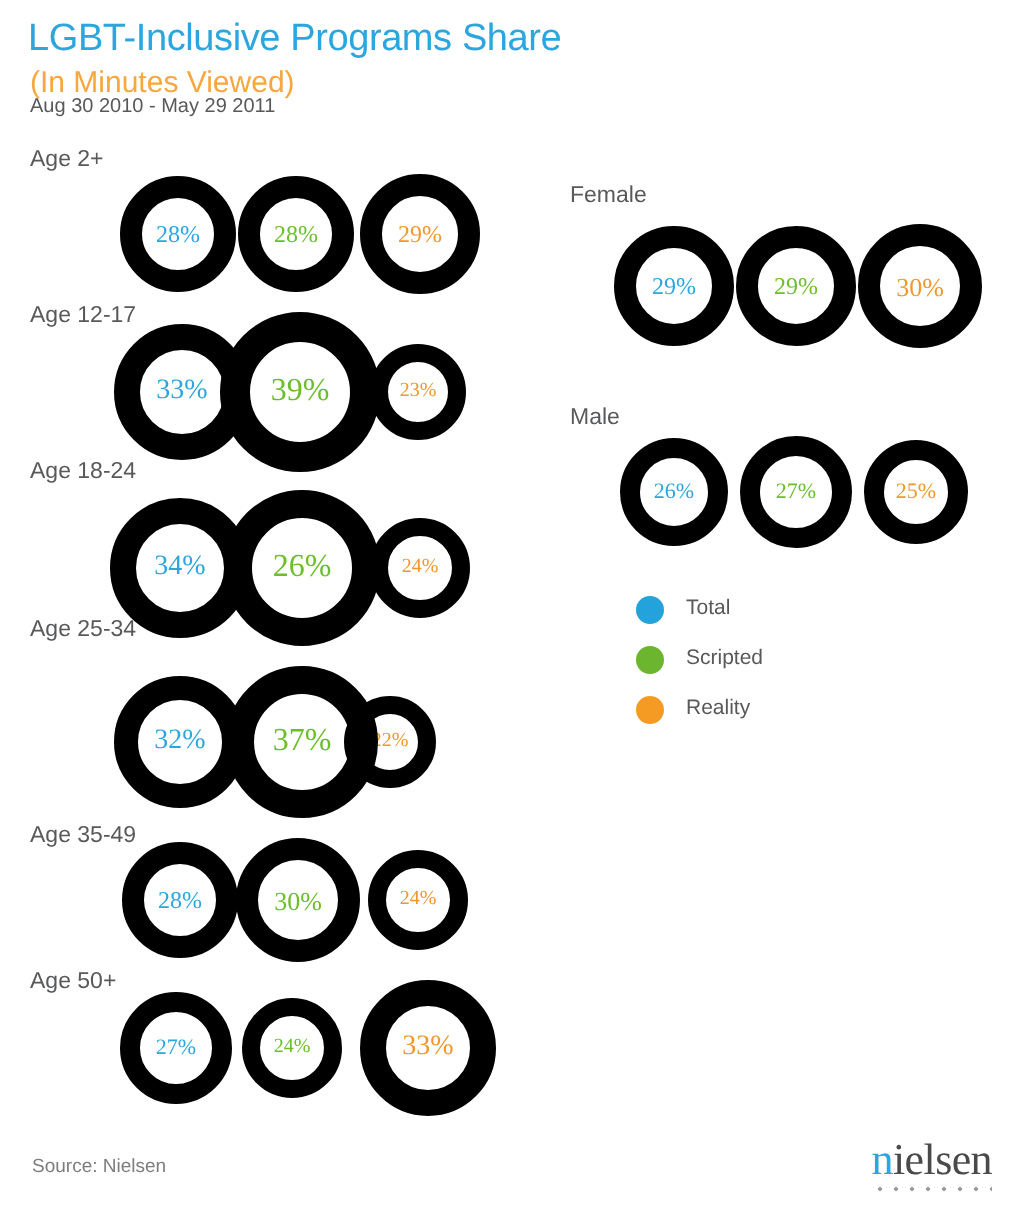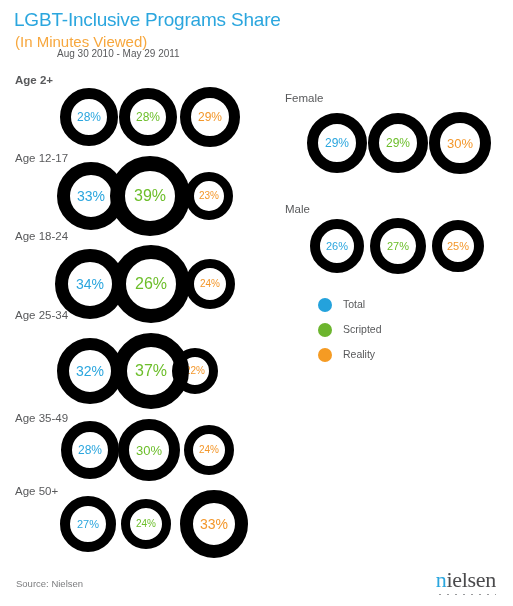--- a/index.html
+++ b/index.html
@@ -17,21 +17,21 @@
   .title{
     position:absolute;left:14px;top:9px;
     font-size:19px;color:#2ba6de;letter-spacing:-0.2px;white-space:nowrap;
   }
   .subtitle{
     position:absolute;left:15px;top:33px;
     font-size:15px;color:#f7a73d;white-space:nowrap;
   }
   .daterange{
     position:absolute;left:15px;top:48px;
-    font-size:10px;color:#58595b;white-space:nowrap;margin-left:42px;
+    font-size:10px;color:#58595b;white-space:nowrap;
   }
 
   
   .grp-label{
     position:absolute;
     font-size:11.5px;color:#58595b;white-space:nowrap;
   }
 
   
   .donut{
@@ -42,20 +42,21 @@
   }
   .donut-total   { border-color:#56b9e3; }
   .donut-scripted{ border-color:#8cc63e; }
   .donut-reality { border-color:#f7ac55; }
 
   .donut-val{
     font-size:12px;
     line-height:1;
     white-space:nowrap;
     pointer-events:none;
+    font-family:Liberation Serif, serif;
   }
   .v-total   { color:#2ba6de; }
   .v-scripted{ color:#6cbe2a; }
   .v-reality { color:#f3972b; }
 
   
   .legend{position:absolute;left:318px;top:298px;}
   .legend-row{
     display:flex;height:25px;
   }
@@ -96,21 +97,21 @@
 </head>
 <body>
 
 <div class="canvas">
 
   <div class="title">LGBT-Inclusive Programs Share</div>
   <div class="subtitle">(In Minutes Viewed)</div>
   <div class="daterange">Aug 30 2010 - May 29 2011</div>
 
   <div id="left-panel">
-      <div class="grp-label" style="left: 15px; top: 74px; font-weight: bold;">Age 2+</div>
+      <div class="grp-label" style="left: 15px; top: 74px;">Age 2+</div>
       <div class="donut donut-total" style="width: 58px; height: 58px; left: 60px; top: 88px; border: 11px solid; z-index: 1;">
         <span class="donut-val v-total" style="font-size: 12px;">28%</span>
       </div>
       <div class="donut donut-scripted" style="width: 58px; height: 58px; left: 119px; top: 88px; border: 11px solid; z-index: 3;">
         <span class="donut-val v-scripted" style="font-size: 12px;">28%</span>
       </div>
       <div class="donut donut-reality" style="width: 60px; height: 60px; left: 180px; top: 87px; border: 11px solid; z-index: 2;">
         <span class="donut-val v-reality" style="font-size: 12px;">29%</span>
       </div>
       <div class="grp-label" style="left: 15px; top: 152px;">Age 12-17</div>

